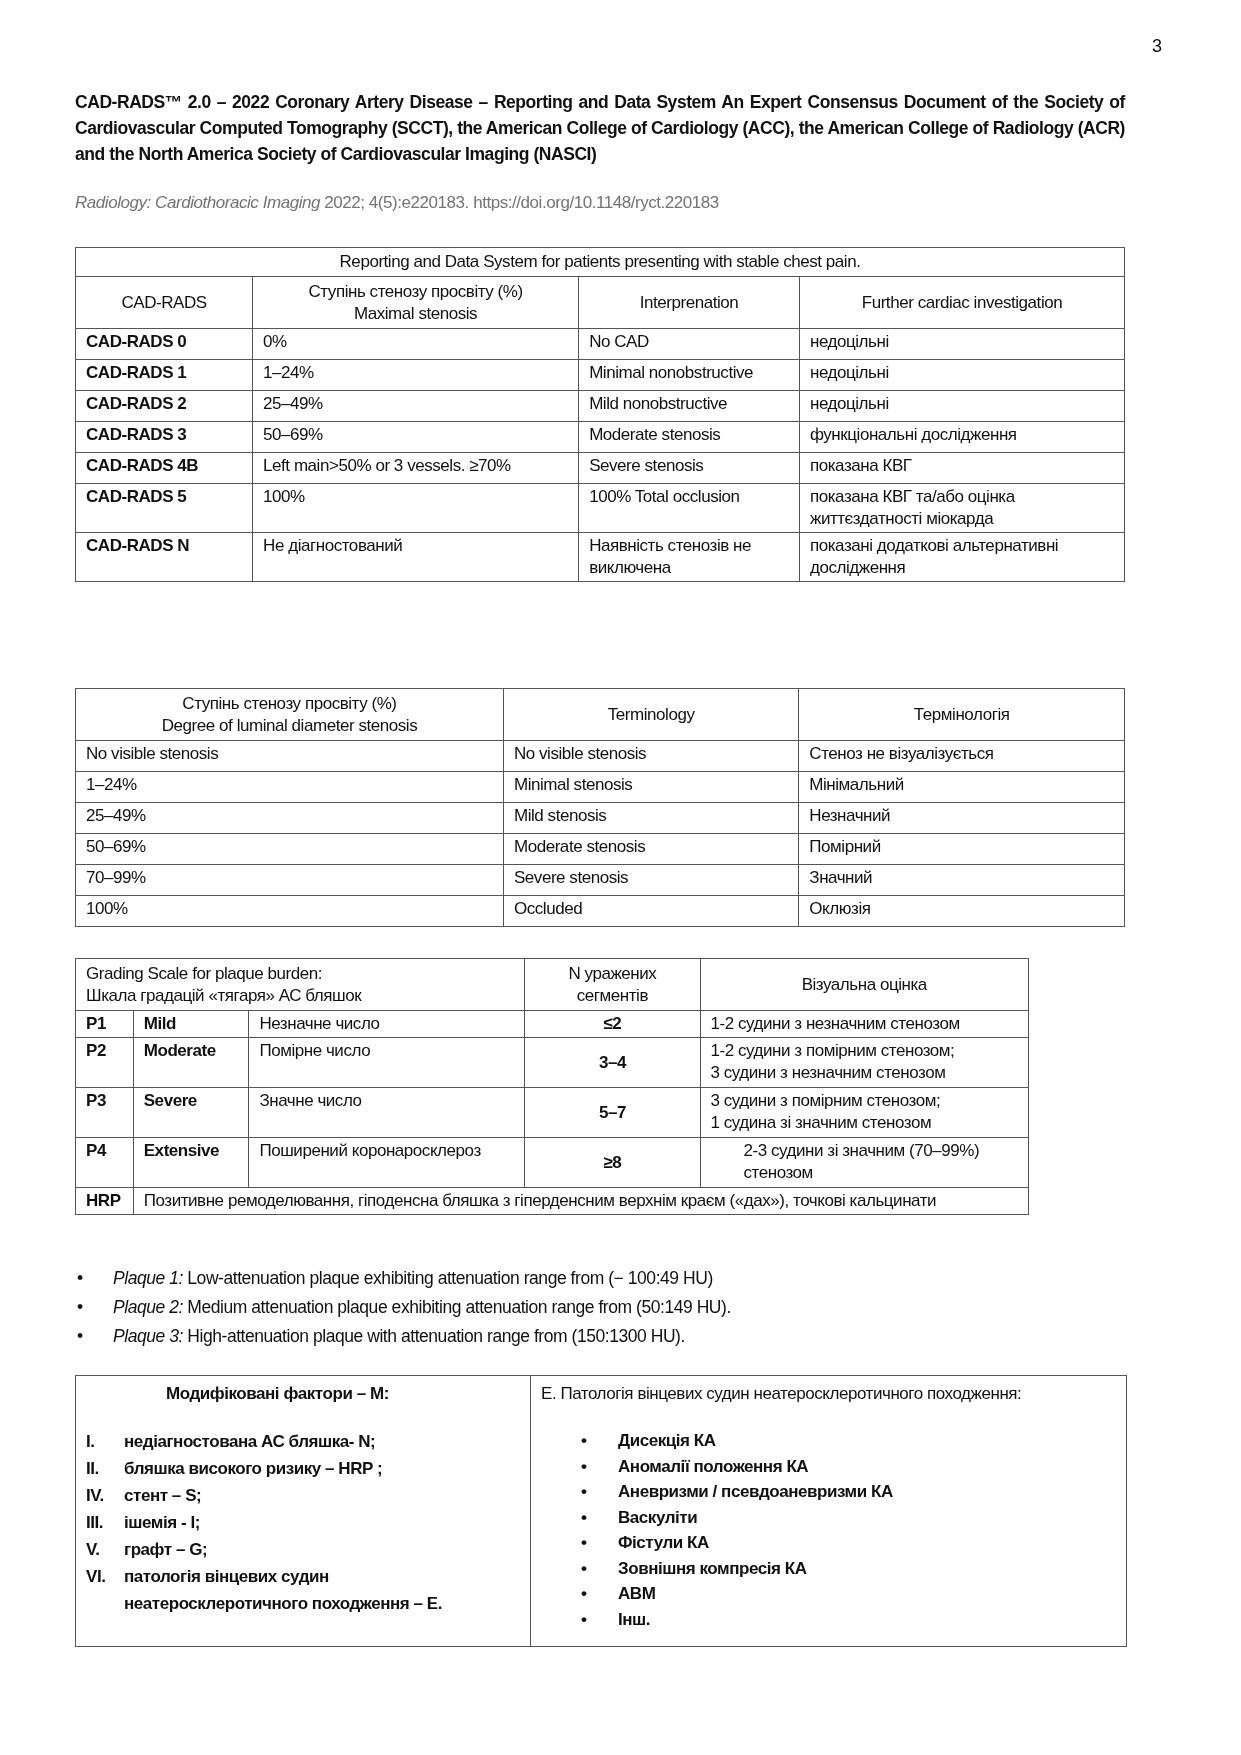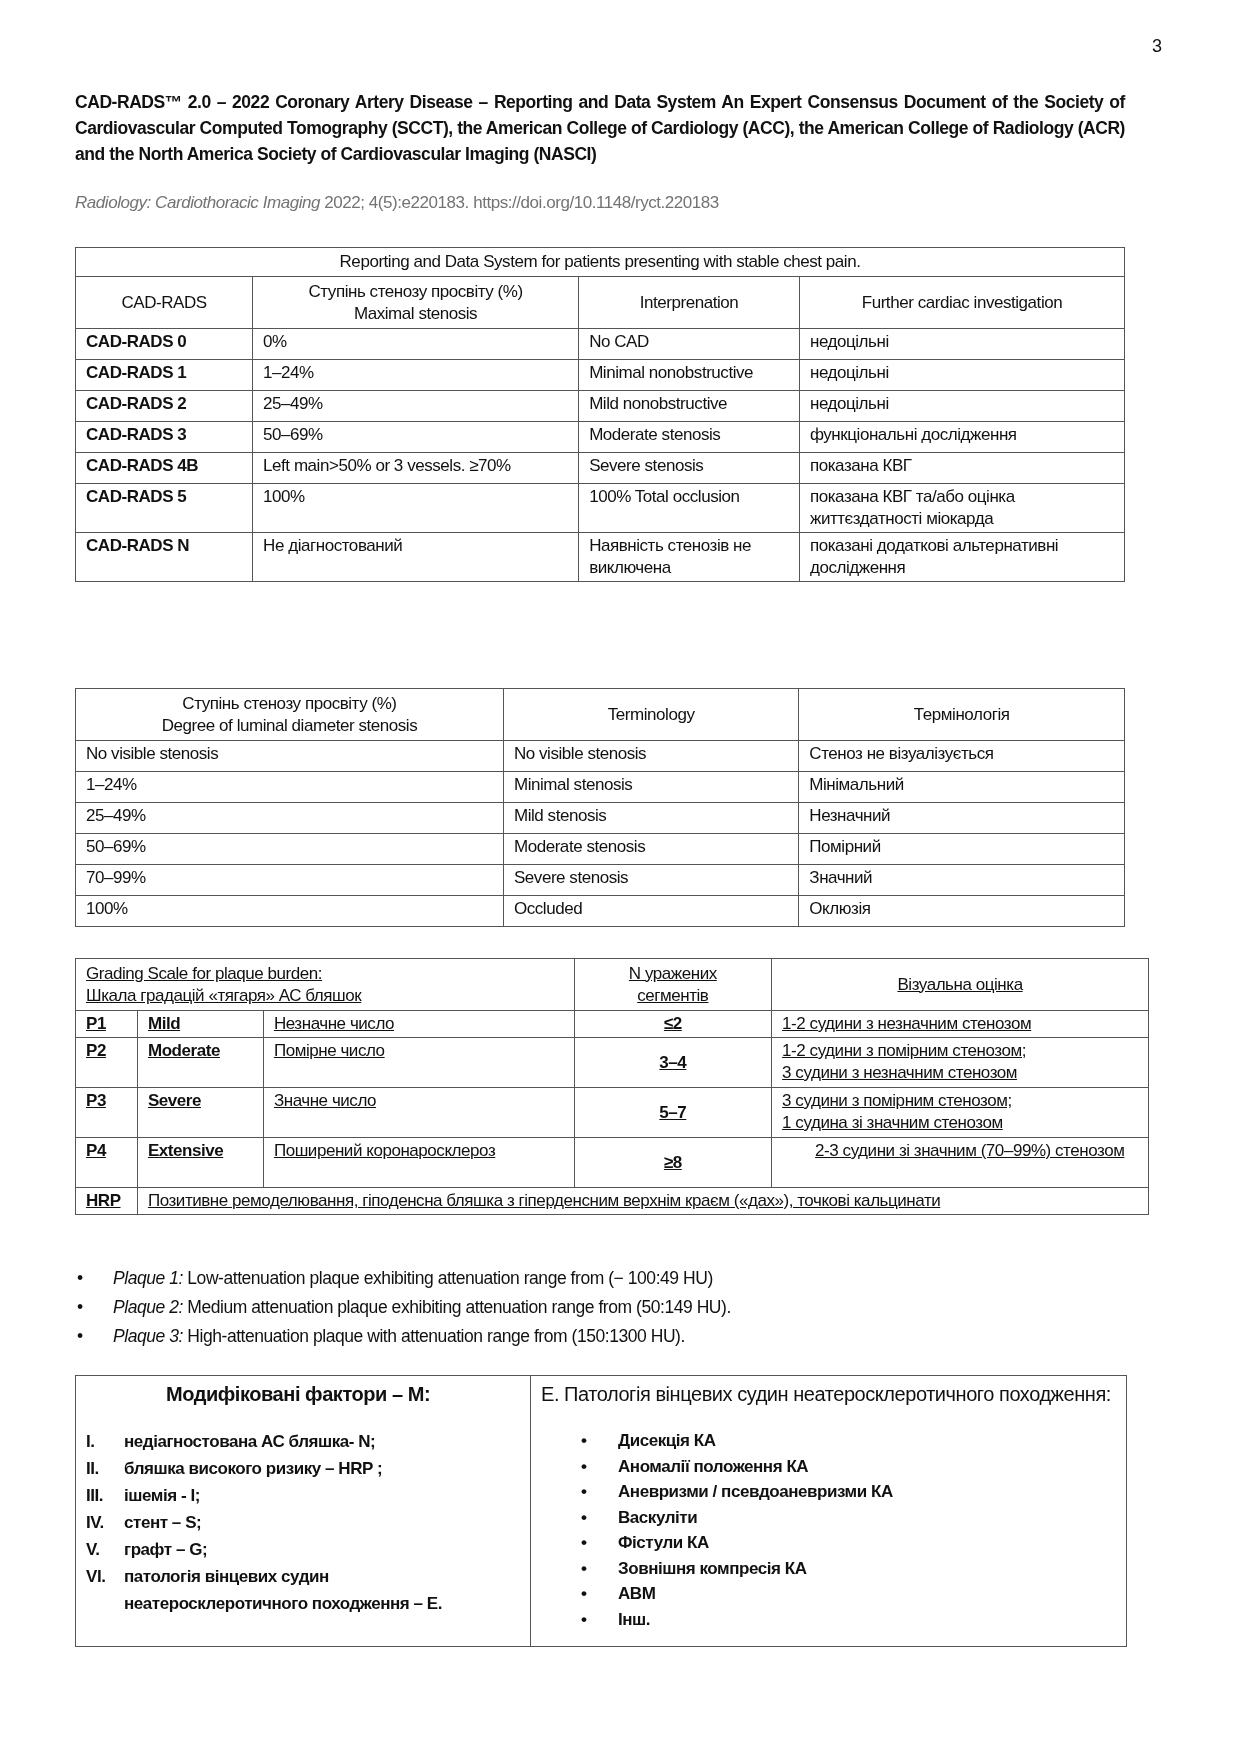--- a/index.html
+++ b/index.html
@@ -18,31 +18,31 @@
   table { border-collapse: collapse; position: absolute; }
   td, th { border: 1.5px solid #555; padding: 2px 10px; vertical-align: top; line-height: 22px; font-weight: bold; font-size: 17px; text-align: left; }
   th { font-weight: normal; vertical-align: middle; text-align: center; }
   .center { text-align: center; }
   .vmid { vertical-align: middle; }
 
   #table-cadrads { top: 247px; left: 75px; width: 1050px; }
   #table-cadrads td { height: 26px; }
   #table-stenosis { top: 688px; left: 75px; width: 1050px; }
   #table-stenosis td { height: 26px; }
-  #table-plaque { top: 958px; left: 75px; width: 1074px; text-decoration: underline; }
+  #table-plaque { top: 958px; left: 75px; width: 954px; }
 
   #plaque-notes { position: absolute; top: 1264px; left: 75px; margin: 0; padding: 0; list-style: none; }
   #plaque-notes li { position: relative; padding-left: 38px; line-height: 29px; font-size: 17.5px; }
   #plaque-notes li .bullet { position: absolute; left: 2px; top: 0; }
   #plaque-notes li i { font-style: italic; }
 
   #modifiers-box { position: absolute; top: 1375px; left: 75px; width: 1050px; height: 270px; border: 1.5px solid #555; display: flex; }
   #modifiers-left { width: 455px; border-right: 1.5px solid #555; padding: 6px 0 0 10px; box-sizing: border-box; }
   #modifiers-right { flex: 1; padding: 6px 0 0 10px; box-sizing: border-box; }
-  .box-heading { font-size: 20px; line-height: 24px; margin-bottom: 22px; }
+  .box-heading { font-size: 17px; line-height: 24px; margin-bottom: 22px; }
   #modifiers-left .box-heading { padding-left: 80px; font-weight: bold; }
   .roman-list { margin: 0; padding: 0; list-style: none; }
   .roman-list li { display: flex; font-weight: bold; font-size: 17px; line-height: 27px; }
   .roman-list .num { width: 38px; flex: none; }
   .bullet-list { margin: 0; padding: 0 0 0 40px; list-style: none; }
   .bullet-list li { display: flex; font-weight: bold; font-size: 17px; line-height: 25.5px; }
   .bullet-list .dot { width: 37px; flex: none; }
 </style>
 </head>
 <body>
@@ -249,26 +249,26 @@
     <ul class="roman-list" id="modifiers-list">
         <li>
           <span class="num">I.</span>
           <span>недіагностована АС бляшка- N;</span>
         </li>
         <li>
           <span class="num">II.</span>
           <span>бляшка високого ризику – HRP ;</span>
         </li>
         <li>
+          <span class="num">IV.</span>
+          <span>стент – S;</span>
+        </li>
+        <li>
           <span class="num">III.</span>
           <span>ішемія - I;</span>
-        </li>
-        <li>
-          <span class="num">IV.</span>
-          <span>стент – S;</span>
         </li>
         <li>
           <span class="num">V.</span>
           <span>графт – G;</span>
         </li>
         <li>
           <span class="num">VI.</span>
           <span>патологія вінцевих судин</span>
         </li>
         <li>

